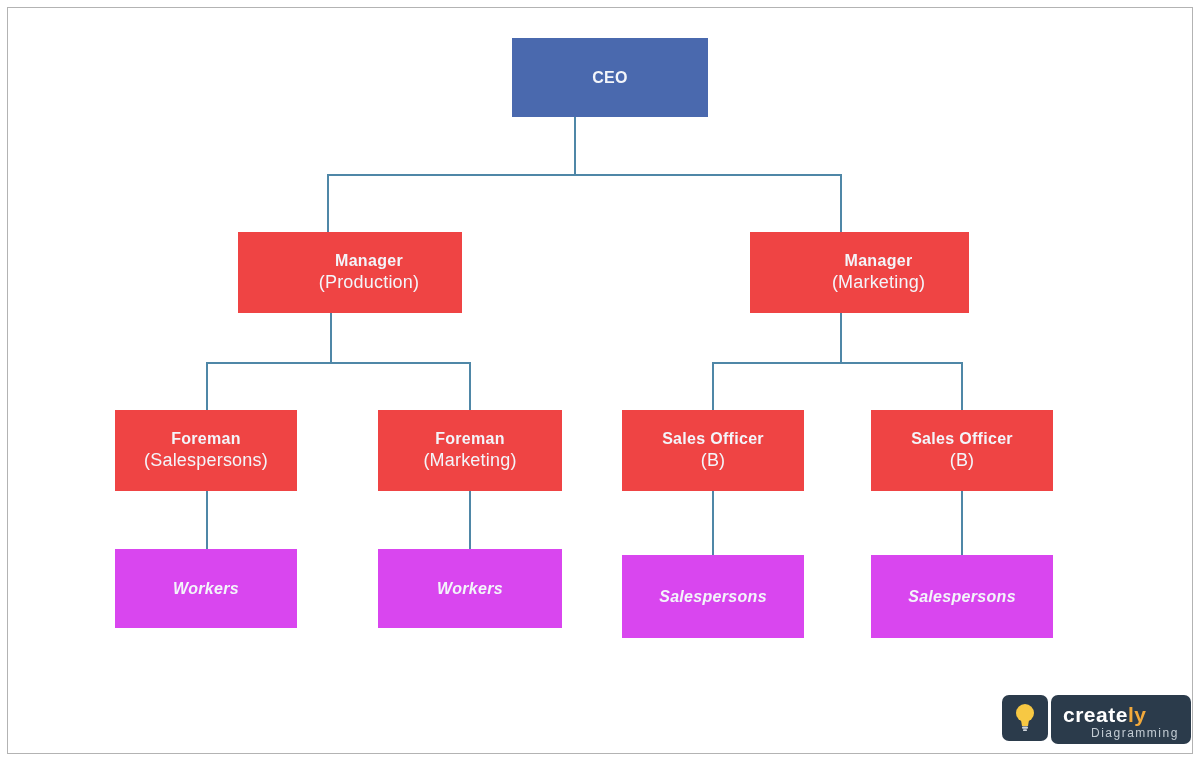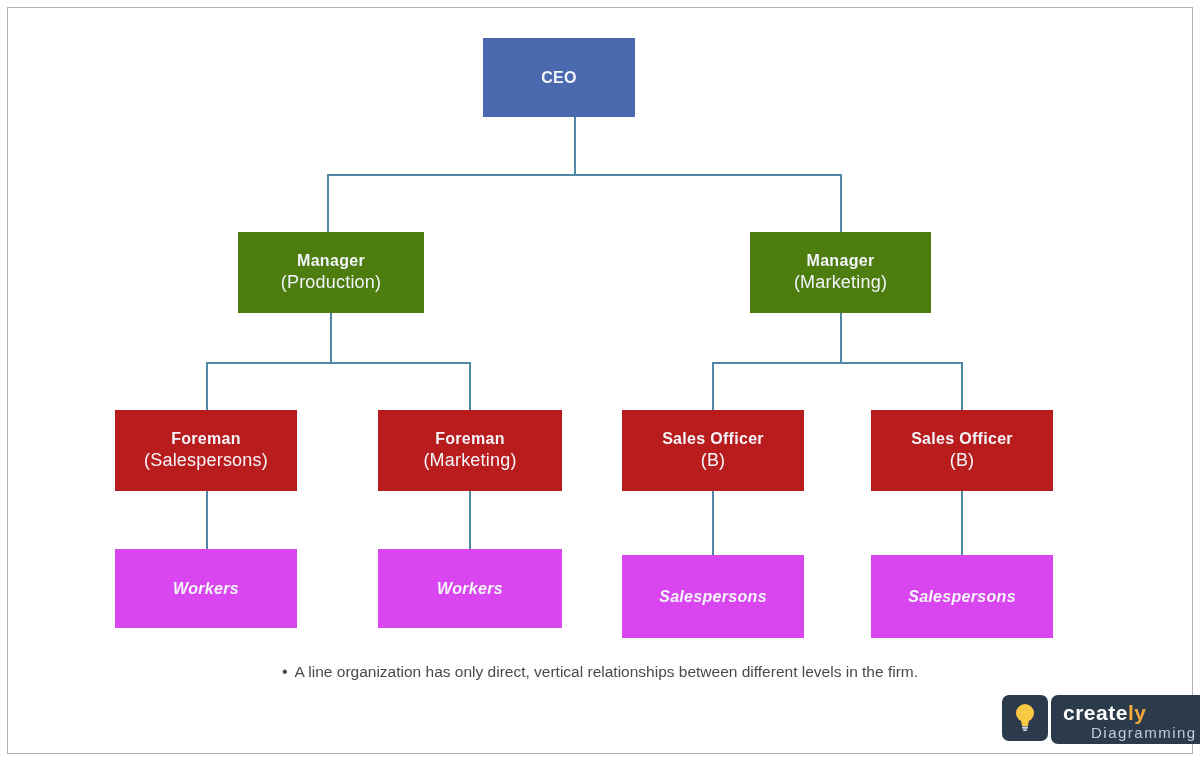--- a/index.html
+++ b/index.html
@@ -23,22 +23,22 @@
     flex-direction: column;
     align-items: center;
     justify-content: center;
     color: #f3f5fa;
     text-align: center;
     line-height: 1.25;
   }
   .node .title { font-size: 16px; font-weight: 700; letter-spacing: 0.3px; }
   .node .subtitle { font-size: 18px; font-weight: 400; letter-spacing: 0.2px; }
   .lvl1 { background: #4a69ae; }
-  .lvl2 { background: #4d7c0f; }
-  .lvl3 { background: #b91c1c; }
+  .lvl2 { background: #ef4444; padding-left: 38px; }
+  .lvl3 { background: #ef4444; }
   .lvl4 { background: #d946ef; font-style: italic; }
   .conn { position: absolute; background: #4f87a7; }
   .conn.h { height: 2px; }
   .conn.v { width: 2px; }
   .note {
     position: absolute;
     left: 0; top: 663px; width: 100%;
     text-align: center;
     font-size: 15.5px;
     color: #4a4a4a;
@@ -60,21 +60,21 @@
   }
   .logo-text-box {
     height: 46px;
     background: #2b3b4b;
     border-radius: 7px;
     padding: 3px 12px 0 12px;
     display: flex; flex-direction: column; justify-content: center;
   }
   .brand { font-size: 21px; font-weight: 700; color: #ffffff; letter-spacing: 0.5px; line-height: 1; }
   .brand .suffix { color: #f2a93b; }
-  .tagline { font-size: 15px; color: #c3ccd4; letter-spacing: 1.5px; margin-top: 2px; margin-left: 28px; line-height: 1; }
+  .tagline { font-size: 12px; color: #c3ccd4; letter-spacing: 1.5px; margin-top: 2px; margin-left: 28px; line-height: 1; }
 </style>
 </head>
 <body>
 
 <div class="canvas">
   <div class="frame"></div>
 
   <div class="conn v" style="left:574px; top:117px; height:58px;"></div>
   <div class="conn h" style="left:327px; top:174px; width:515px;"></div>
   <div class="conn v" style="left:327px; top:174px; height:58px;"></div>
@@ -88,21 +88,21 @@
   <div class="conn v" style="left:840px; top:313px; height:50px;"></div>
   <div class="conn h" style="left:712px; top:362px; width:250px;"></div>
   <div class="conn v" style="left:712px; top:362px; height:48px;"></div>
   <div class="conn v" style="left:961px; top:362px; height:48px;"></div>
 
   <div class="conn v" style="left:206px; top:491px; height:58px;"></div>
   <div class="conn v" style="left:469px; top:491px; height:58px;"></div>
   <div class="conn v" style="left:712px; top:491px; height:64px;"></div>
   <div class="conn v" style="left:961px; top:491px; height:64px;"></div>
 
-  <div class="node lvl1" style="left:483px; top:38px; width:152px; height:79px;">
+  <div class="node lvl1" style="left:512px; top:38px; width:196px; height:79px;">
     <div class="title">CEO</div>
   </div>
 
   <div class="node lvl2" style="left:238px; top:232px; width:186px; height:81px;">
     <div class="title">Manager</div>
     <div class="subtitle">(Production)</div>
   </div>
   <div class="node lvl2" style="left:750px; top:232px; width:181px; height:81px;">
     <div class="title">Manager</div>
     <div class="subtitle">(Marketing)</div>
@@ -131,23 +131,20 @@
   <div class="node lvl4" style="left:378px; top:549px; width:184px; height:79px;">
     <div class="title">Workers</div>
   </div>
   <div class="node lvl4" style="left:622px; top:555px; width:182px; height:83px;">
     <div class="title">Salespersons</div>
   </div>
   <div class="node lvl4" style="left:871px; top:555px; width:182px; height:83px;">
     <div class="title">Salespersons</div>
   </div>
 
-  <div class="note">
-    <span class="bullet">•</span><span>A line organization has only direct, vertical relationships between different levels in the firm.</span>
-  </div>
 
   <div class="logo">
     <div class="logo-bulb-box">
       <svg width="24" height="32" viewBox="0 0 24 32" aria-hidden="true">
         <circle cx="12" cy="11" r="9" fill="#f7c843"></circle>
         <path d="M8 18 L16 18 L15 24 L9 24 Z" fill="#f7c843"></path>
         <rect x="9" y="24.5" width="6" height="2.2" rx="1" fill="#cfd5db"></rect>
         <rect x="10" y="27.3" width="4" height="1.8" rx="0.9" fill="#cfd5db"></rect>
       </svg>
     </div>

